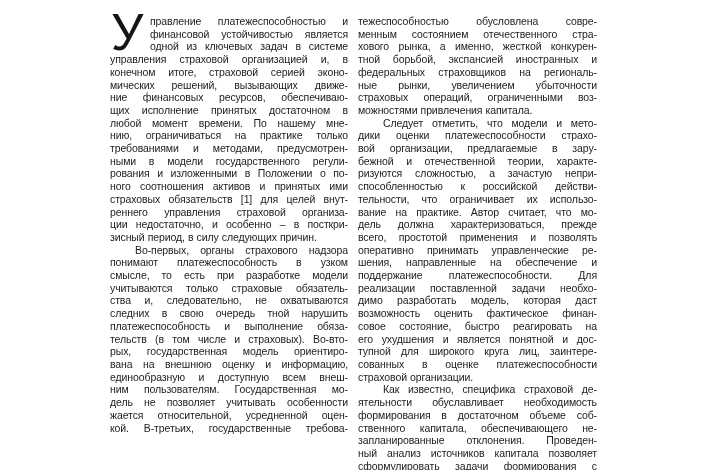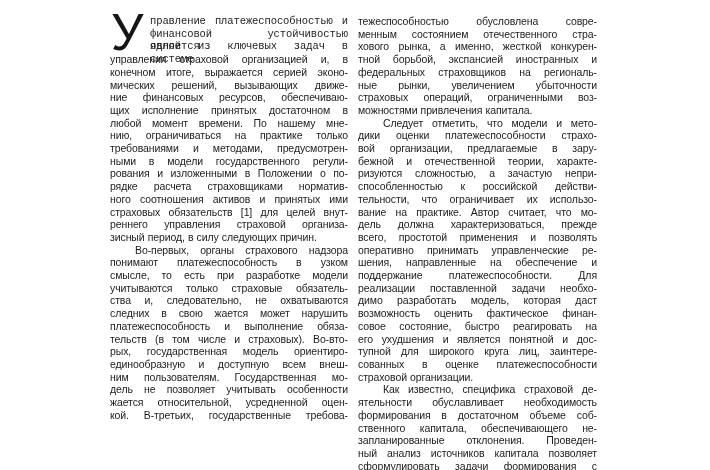--- a/index.html
+++ b/index.html
@@ -24,21 +24,21 @@
   .line {
     height: 12.71px;
     line-height: 12.71px;
     text-align: justify;
     text-align-last: left;
     white-space: normal;
     overflow: visible;
   }
   .line.j   { text-align-last: justify; }
   .line.ind { padding-left: 25px; }
-  .line.dg  { padding-left: 40px; font-family: Liberation Mono, monospace; }
+  .line.dg  { padding-left: 40px; }
   .dropcap {
     position: absolute;
     left: 1px;
     top: -3px;
     font-size: 51px;
     line-height: 41px;
     font-weight: 400;
     color: #161616;
     letter-spacing: 0;
   }
@@ -46,43 +46,44 @@
 </head>
 <body>
 
 <div id="page">
   <div id="col-left" class="col">
       <span class="dropcap">У</span>
       <div class="line j dg">правление платежеспособностью и</div>
       <div class="line j dg">финансовой устойчивостью является</div>
       <div class="line j dg">одной из ключевых задач в системе</div>
       <div class="line j">управления страховой организацией и, в</div>
-      <div class="line j">конечном итоге, выражается серией эконо-</div>
+      <div class="line j">конечном итоге, страховой серией эконо-</div>
       <div class="line j">мических решений, вызывающих движе-</div>
       <div class="line j">ние финансовых ресурсов, обеспечиваю-</div>
       <div class="line j">щих исполнение принятых достаточном в</div>
       <div class="line j">любой момент времени. По нашему мне-</div>
       <div class="line j">нию, ограничиваться на практике только</div>
       <div class="line j">требованиями и методами, предусмотрен-</div>
       <div class="line j">ными в модели государственного регули-</div>
       <div class="line j">рования и изложенными в Положении о по-</div>
-      <div class="line j">рядке расчета страховщиками норматив-</div>
       <div class="line j">ного соотношения активов и принятых ими</div>
       <div class="line j">страховых обязательств [1] для целей внут-</div>
       <div class="line j">реннего управления страховой организа-</div>
+      <div class="line j">ции недостаточно, и особенно – в посткри-</div>
       <div class="line">зисный период, в силу следующих причин.</div>
       <div class="line j ind">Во-первых, органы страхового надзора</div>
       <div class="line j">понимают платежеспособность в узком</div>
       <div class="line j">смысле, то есть при разработке модели</div>
       <div class="line j">учитываются только страховые обязатель-</div>
       <div class="line j">ства и, следовательно, не охватываются</div>
-      <div class="line j">следних в свою жается может нарушить</div>
+      <div class="line j">следних в свою очередь тной нарушить</div>
       <div class="line j">платежеспособность и выполнение обяза-</div>
       <div class="line j">тельств (в том числе и страховых). Во-вто-</div>
       <div class="line j">рых, государственная модель ориентиро-</div>
+      <div class="line j">вана на внешнюю оценку и информацию,</div>
       <div class="line j">единообразную и доступную всем внеш-</div>
       <div class="line j">ним пользователям. Государственная мо-</div>
       <div class="line j">дель не позволяет учитывать особенности</div>
       <div class="line j">жается относительной, усредненной оцен-</div>
       <div class="line j">кой. В-третьих, государственные требова-</div>
     </div>
   <div id="col-right" class="col">
       <div class="line j">тежеспособностью обусловлена совре-</div>
       <div class="line j">менным состоянием отечественного стра-</div>
       <div class="line j">хового рынка, а именно, жесткой конкурен-</div>

